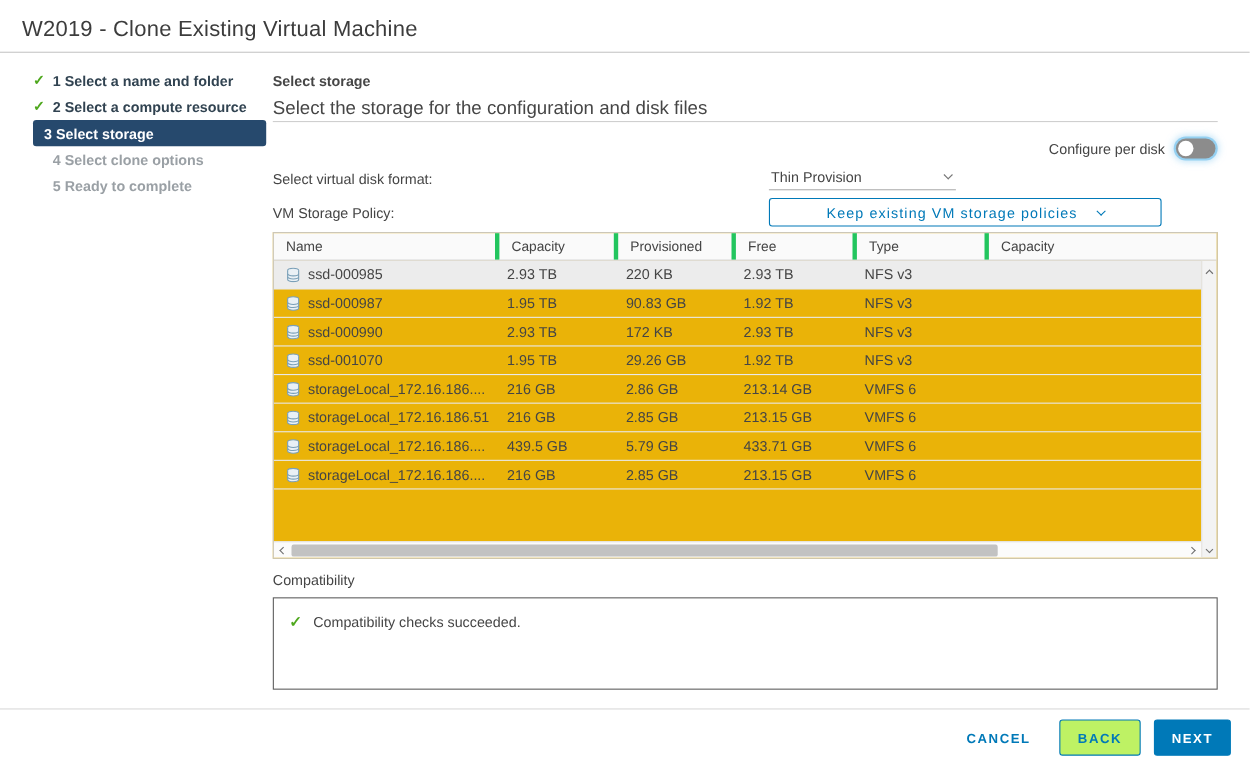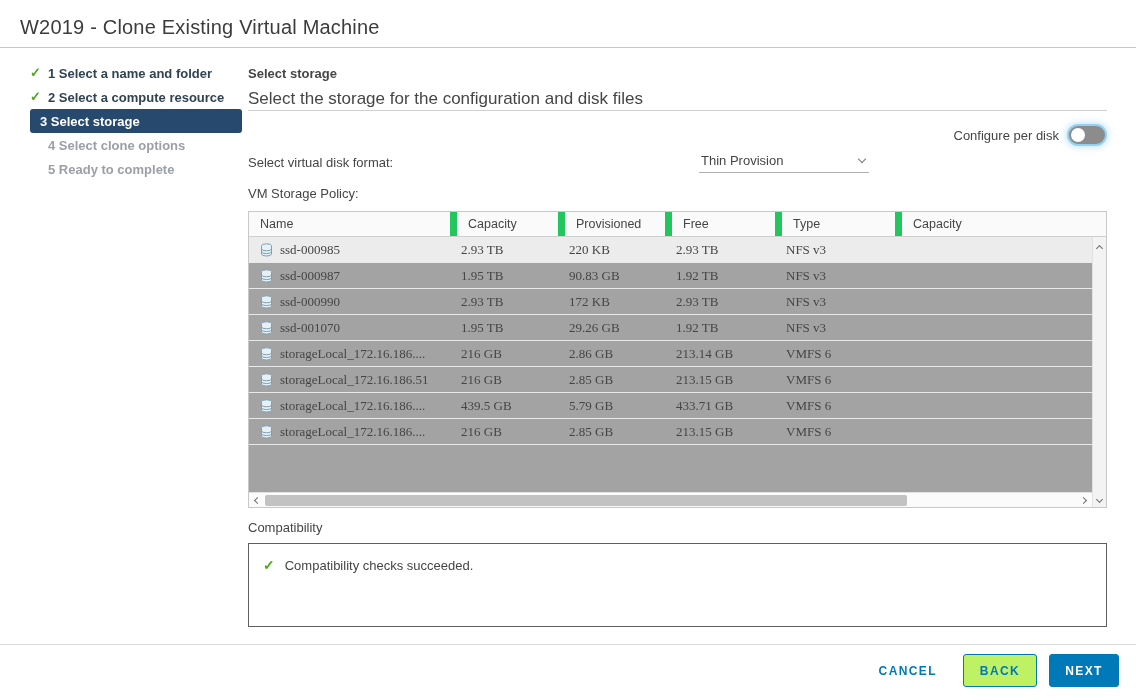--- a/index.html
+++ b/index.html
@@ -44,26 +44,26 @@
                 font-size:13px; font-weight:500; letter-spacing:1px; cursor:pointer; }
 
   .chv { display:inline-block; width:6px; height:6px; border:solid currentColor; border-width:0 1.4px 1.4px 0; }
   .chv.down { transform:rotate(45deg); margin-top:-3px; }
   .chv.up { transform:rotate(-135deg); margin-top:4px; }
   .chv.left { transform:rotate(135deg); margin-left:2px; }
   .chv.right { transform:rotate(-45deg); margin-right:2px; }
   .gray { color:#767676; }
 
   
-  .dtable { position:absolute; top:211px; left:0; width:859px; height:297px; border:1px solid #c8c8c8; background:#a3a3a3; }
+  .dtable { position:absolute; top:211px; left:0; width:859px; height:297px; border:1px solid #c8c8c8; background:#eab308; }
   .thead { display:flex; height:25px; background:#fafafa; border-bottom:1px solid #cfcfcf; }
-  .th { padding:5px 0 0 11px; font-size:12.5px; font-weight:500; color:#454545; border-left:7px solid #22c55e; overflow:hidden; white-space:nowrap; cursor:pointer; }
+  .th { padding:5px 0 0 11px; font-size:12.5px; font-weight:500; color:#454545; border-left:4px solid #22c55e; overflow:hidden; white-space:nowrap; cursor:pointer; }
   .th:first-child { border-left:none; }
   .c0{width:201px;} .c1{width:108px;} .c2{width:107px;} .c3{width:110px;} .c4{width:120px;} .c5{flex:1;}
-  .tr { display:flex; align-items:center; height:26px; width:843px; border-bottom:1px solid #e9e9e9; cursor:pointer;font-family:Liberation Serif, serif; }
+  .tr { display:flex; align-items:center; height:26px; width:843px; border-bottom:1px solid #e9e9e9; cursor:pointer; }
   .tr.selected { background:#ececec; }
   .td { padding-left:11px; font-size:13px; color:#454545; overflow:hidden; white-space:nowrap; }
   .name-cell { display:flex; align-items:center; gap:7px; }
   .ds-icon { flex:0 0 auto; display:inline-flex; }
 
   .vscroll { position:absolute; top:25px; right:0; bottom:0; width:14px; background:#f3f3f3; border-left:1px solid #e2e2e2;
              display:flex; flex-direction:column; justify-content:space-between; align-items:center; padding:5px 0; }
   .hscroll { position:absolute; left:0; right:14px; bottom:0; height:15px; background:#fbfbfb; border-top:1px solid #e2e2e2;
              display:flex; align-items:center; padding:0 4px; }
   .hscroll .track { position:relative; flex:1; height:11px; margin:0 4px; }
@@ -127,20 +127,24 @@
   <div class="form-row row-format">
     <span class="form-label">Select virtual disk format:</span>
     <span class="select-plain">
       <span>Thin Provision</span>
       <span class="chv down gray"></span>
     </span>
   </div>
 
   <div class="form-row row-policy">
     <span class="form-label">VM Storage Policy:</span>
+    <span class="policy-btn">
+      <span>Keep existing VM storage policies</span>
+      <span class="chv down"></span>
+    </span>
   </div>
 
   <div class="dtable">
     <div class="thead">
       <div class="th c0">Name</div>
       <div class="th c1">Capacity</div>
       <div class="th c2">Provisioned</div>
       <div class="th c3">Free</div>
       <div class="th c4">Type</div>
       <div class="th c5">Capacity</div>

